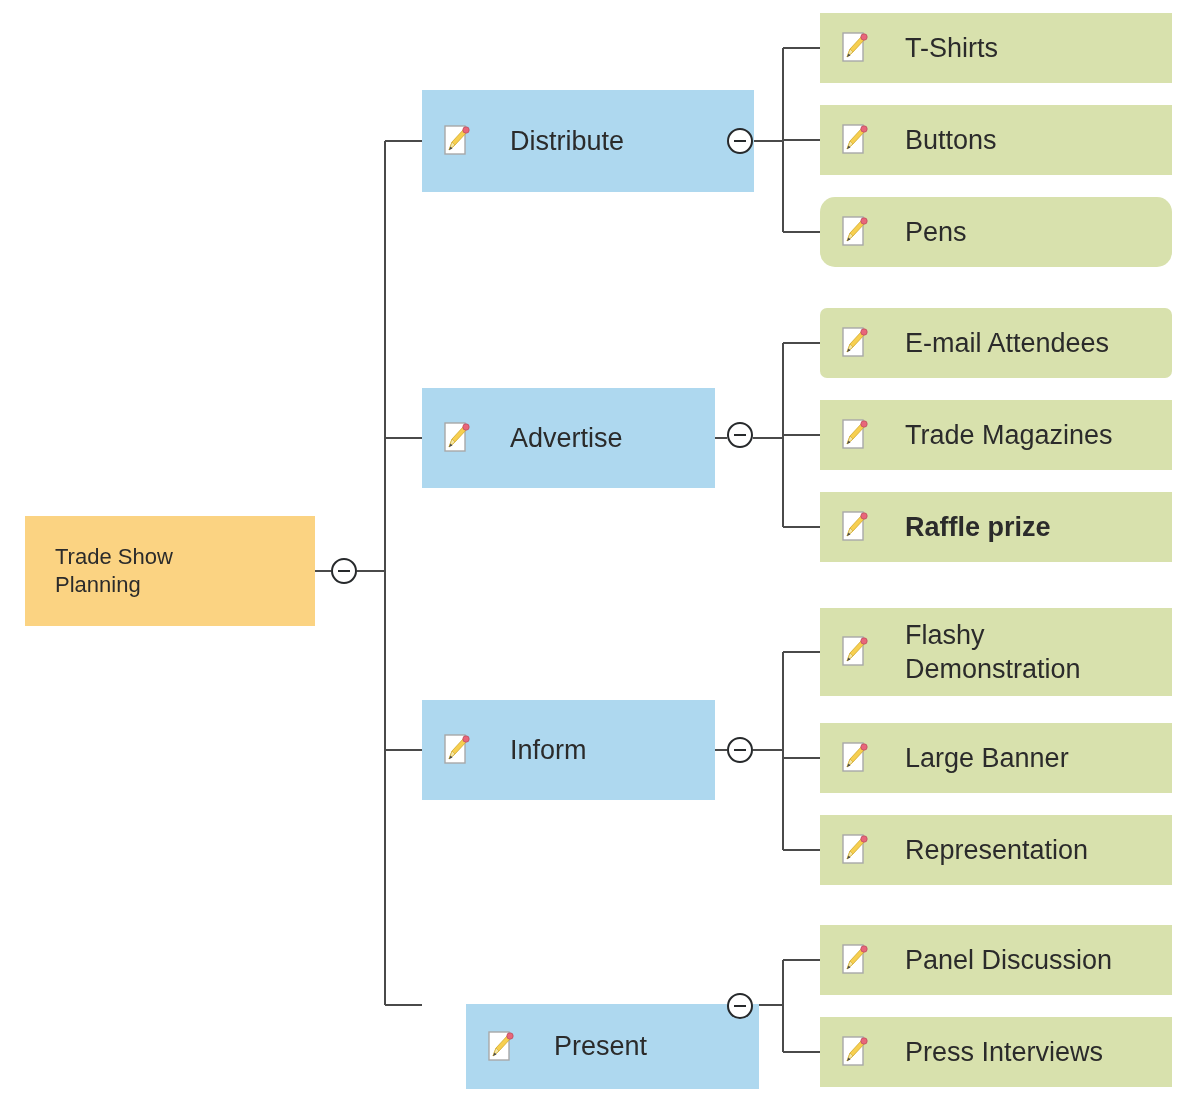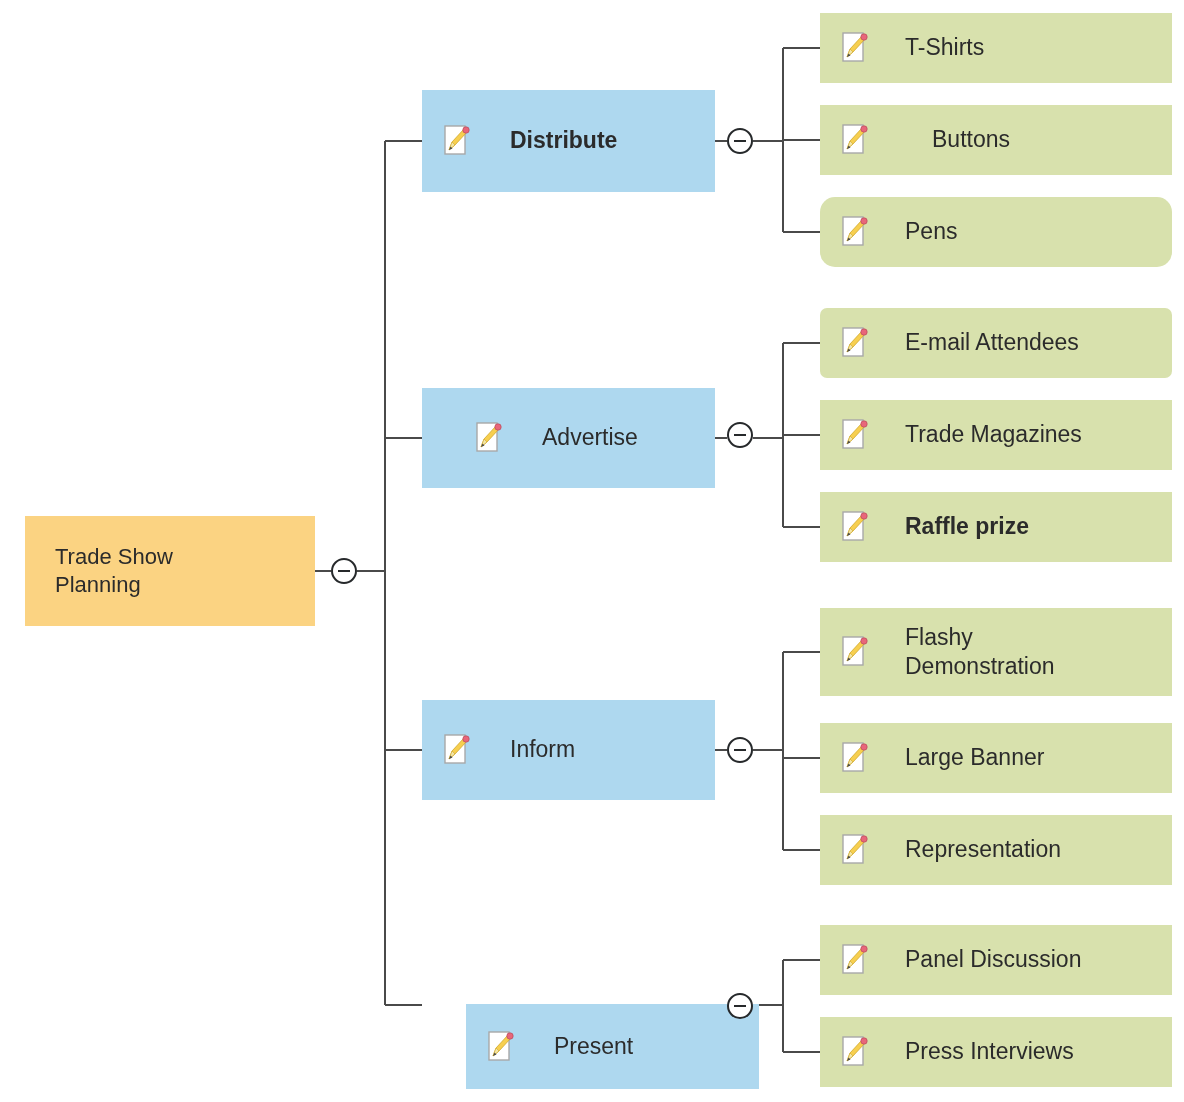--- a/index.html
+++ b/index.html
@@ -45,21 +45,21 @@
   }
   .node-icon {
     flex: 0 0 auto;
     width: 26px;
     height: 32px;
     margin-left: 22px;
     margin-right: 0;
     position: relative;
   }
   .node-label {
-    font-size: 23px;
+    font-size: 27px;
     color: #2b2b2b;
     line-height: 1.27;
     white-space: pre-line;
   }
   .node.branch .node-label { margin-left: 40px; }
   .node.leaf .node-label { margin-left: 37px; }
   .node.root .node-label {
     font-size: 22px;
     margin-left: 12px;
   }
@@ -117,21 +117,21 @@
       <line x1="783" y1="960" x2="783" y2="1052" stroke="#4a4a4a" stroke-width="2" shape-rendering="crispEdges"></line>
       <line x1="783" y1="960" x2="820" y2="960" stroke="#4a4a4a" stroke-width="2" shape-rendering="crispEdges"></line>
       <line x1="783" y1="1052" x2="820" y2="1052" stroke="#4a4a4a" stroke-width="2" shape-rendering="crispEdges"></line>
     </svg>
   <div id="nodes">
       <div class="node root" style="left: 25px; top: 516px; width: 290px; height: 110px;">
         <span class="node-label">Trade Show
 Planning</span>
       </div>
       <div class="toggle" style="left: 331px; top: 558px;"></div>
-      <div class="node branch" style="left: 422px; top: 90px; width: 293px; height: 102px; font-weight: bold;">
+      <div class="node branch" style="left: 422px; top: 90px; width: 332px; height: 102px;">
         <span class="node-icon">
   <svg viewBox="0 0 26 32" width="26" height="32" xmlns="http://www.w3.org/2000/svg">
     <rect x="1" y="1" width="20" height="28" fill="#ffffff" stroke="#a8a8a8" stroke-width="1.4"></rect>
     <path d="M5 25 L8 17 L20 4 L23 7 L11 20 Z" fill="#f7cf4f" stroke="#cfa82b" stroke-width="0.8"></path>
     <path d="M5 25 L8 17 L11 20 Z" fill="#f4e6a8" stroke="#cfa82b" stroke-width="0.6"></path>
     <path d="M5 25 L6.5 21.5 L8.5 23.5 Z" fill="#4a4a4a"></path>
     <circle cx="22" cy="5" r="3.2" fill="#e8667a" stroke="#b84a5c" stroke-width="0.7"></circle>
   </svg>
 </span>
         <span class="node-label">Distribute</span>
@@ -142,21 +142,21 @@
   <svg viewBox="0 0 26 32" width="26" height="32" xmlns="http://www.w3.org/2000/svg">
     <rect x="1" y="1" width="20" height="28" fill="#ffffff" stroke="#a8a8a8" stroke-width="1.4"></rect>
     <path d="M5 25 L8 17 L20 4 L23 7 L11 20 Z" fill="#f7cf4f" stroke="#cfa82b" stroke-width="0.8"></path>
     <path d="M5 25 L8 17 L11 20 Z" fill="#f4e6a8" stroke="#cfa82b" stroke-width="0.6"></path>
     <path d="M5 25 L6.5 21.5 L8.5 23.5 Z" fill="#4a4a4a"></path>
     <circle cx="22" cy="5" r="3.2" fill="#e8667a" stroke="#b84a5c" stroke-width="0.7"></circle>
   </svg>
 </span>
         <span class="node-label">T-Shirts</span>
       </div>
-      <div class="node leaf" style="left: 820px; top: 105px; width: 352px; height: 70px; gap: 27px;">
+      <div class="node leaf" style="left: 820px; top: 105px; width: 352px; height: 70px;">
         <span class="node-icon">
   <svg viewBox="0 0 26 32" width="26" height="32" xmlns="http://www.w3.org/2000/svg">
     <rect x="1" y="1" width="20" height="28" fill="#ffffff" stroke="#a8a8a8" stroke-width="1.4"></rect>
     <path d="M5 25 L8 17 L20 4 L23 7 L11 20 Z" fill="#f7cf4f" stroke="#cfa82b" stroke-width="0.8"></path>
     <path d="M5 25 L8 17 L11 20 Z" fill="#f4e6a8" stroke="#cfa82b" stroke-width="0.6"></path>
     <path d="M5 25 L6.5 21.5 L8.5 23.5 Z" fill="#4a4a4a"></path>
     <circle cx="22" cy="5" r="3.2" fill="#e8667a" stroke="#b84a5c" stroke-width="0.7"></circle>
   </svg>
 </span>
         <span class="node-label">Buttons</span>
@@ -166,21 +166,21 @@
   <svg viewBox="0 0 26 32" width="26" height="32" xmlns="http://www.w3.org/2000/svg">
     <rect x="1" y="1" width="20" height="28" fill="#ffffff" stroke="#a8a8a8" stroke-width="1.4"></rect>
     <path d="M5 25 L8 17 L20 4 L23 7 L11 20 Z" fill="#f7cf4f" stroke="#cfa82b" stroke-width="0.8"></path>
     <path d="M5 25 L8 17 L11 20 Z" fill="#f4e6a8" stroke="#cfa82b" stroke-width="0.6"></path>
     <path d="M5 25 L6.5 21.5 L8.5 23.5 Z" fill="#4a4a4a"></path>
     <circle cx="22" cy="5" r="3.2" fill="#e8667a" stroke="#b84a5c" stroke-width="0.7"></circle>
   </svg>
 </span>
         <span class="node-label">Pens</span>
       </div>
-      <div class="node branch" style="left: 422px; top: 388px; width: 293px; height: 100px; padding-left: 32px;">
+      <div class="node branch" style="left: 422px; top: 388px; width: 293px; height: 100px;">
         <span class="node-icon">
   <svg viewBox="0 0 26 32" width="26" height="32" xmlns="http://www.w3.org/2000/svg">
     <rect x="1" y="1" width="20" height="28" fill="#ffffff" stroke="#a8a8a8" stroke-width="1.4"></rect>
     <path d="M5 25 L8 17 L20 4 L23 7 L11 20 Z" fill="#f7cf4f" stroke="#cfa82b" stroke-width="0.8"></path>
     <path d="M5 25 L8 17 L11 20 Z" fill="#f4e6a8" stroke="#cfa82b" stroke-width="0.6"></path>
     <path d="M5 25 L6.5 21.5 L8.5 23.5 Z" fill="#4a4a4a"></path>
     <circle cx="22" cy="5" r="3.2" fill="#e8667a" stroke="#b84a5c" stroke-width="0.7"></circle>
   </svg>
 </span>
         <span class="node-label">Advertise</span>

